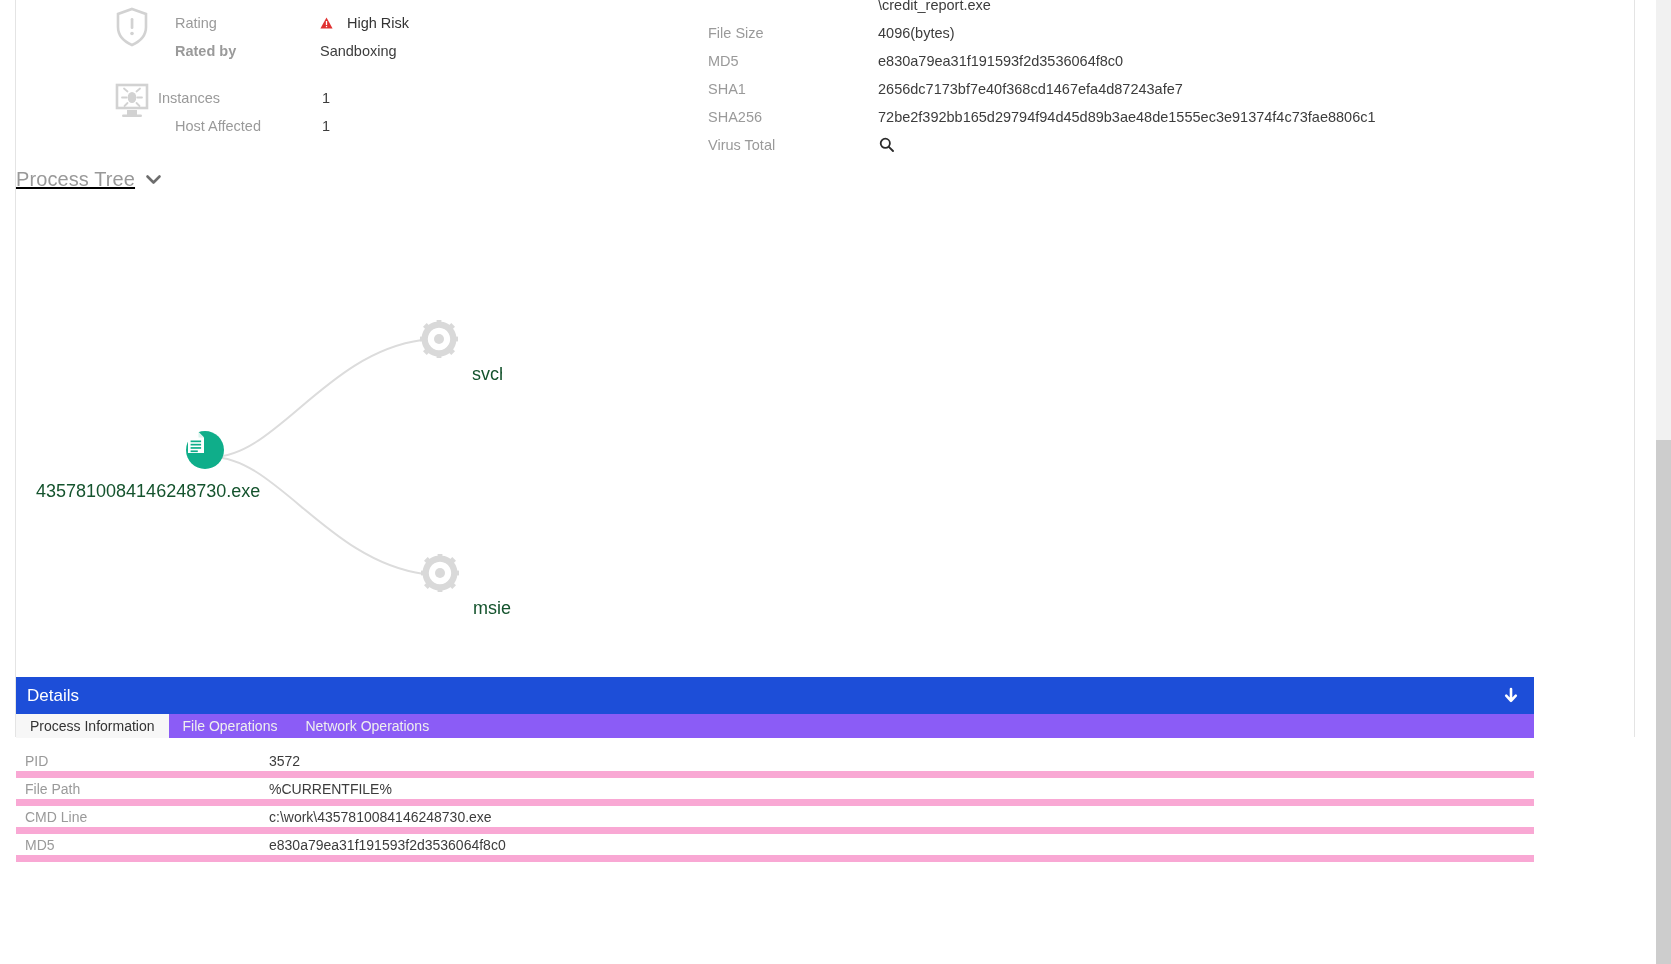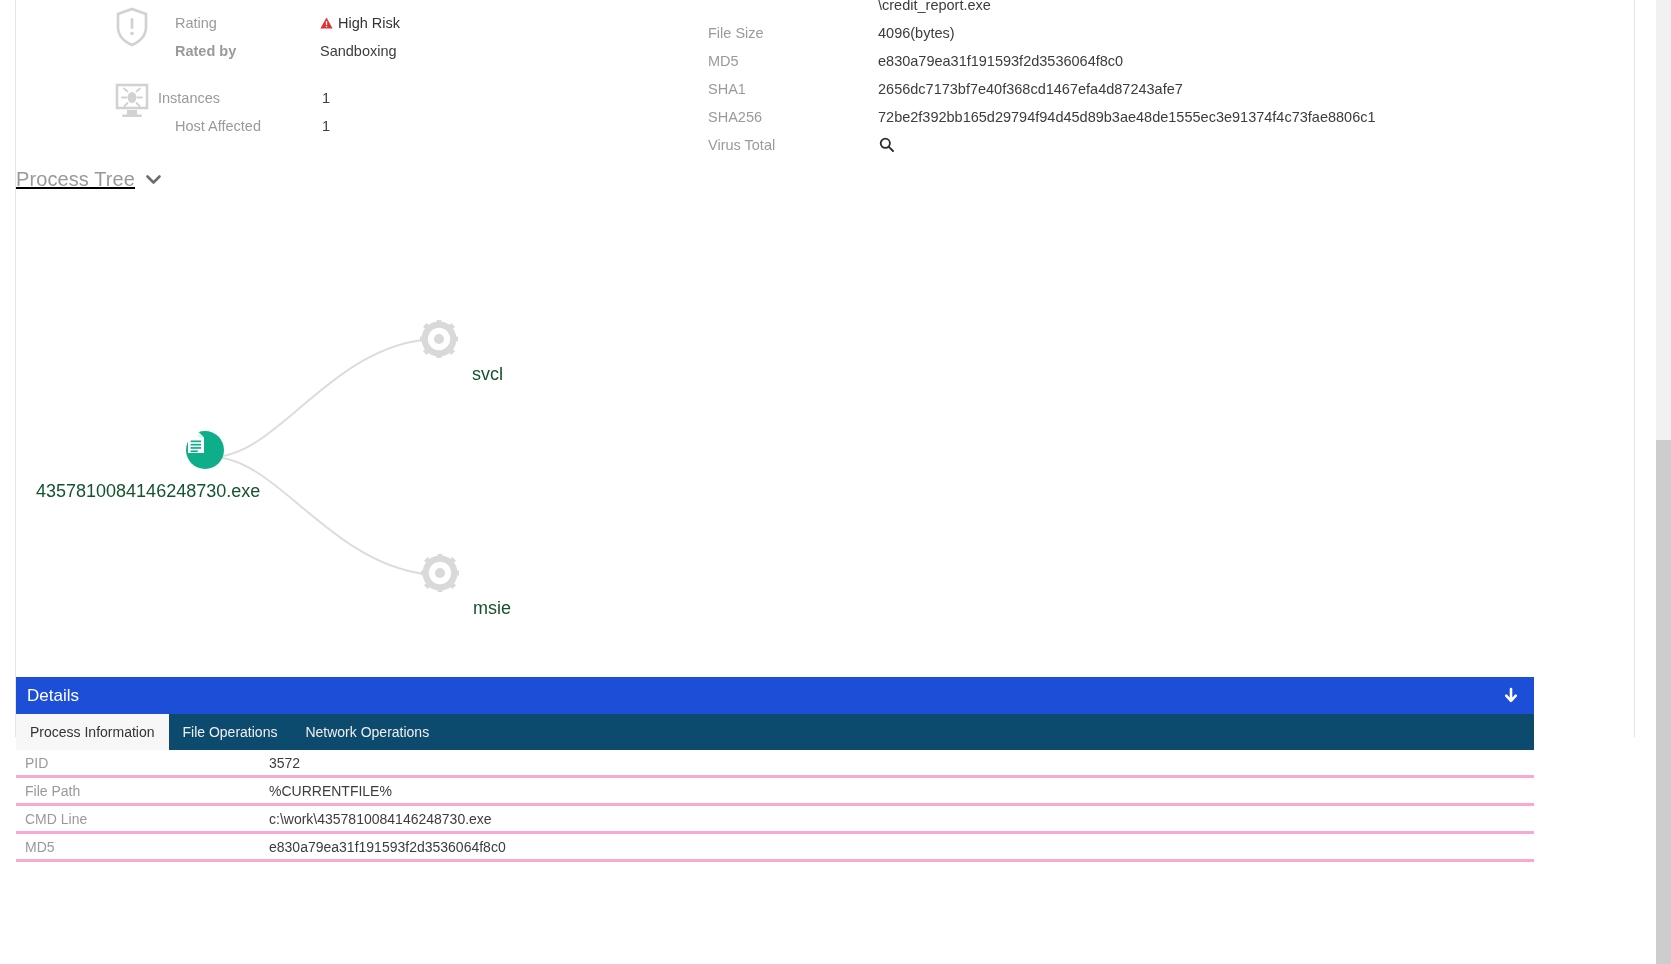--- a/index.html
+++ b/index.html
@@ -41,21 +41,21 @@
     font-size: 14.5px;
     color: #9a9a9a;
     white-space: nowrap;
   }
   .kv-value {
     position: absolute;
     font-size: 14.5px;
     color: #3c3c3c;
     white-space: nowrap;
   }
-  .kv-value.risk { color: #333; display: flex; align-items: center; gap: 5px; }
+  .kv-value.risk { color: #333; display: flex; align-items: center; gap: 14px; }
   .warn-tri { display: inline-block; width: 13px; height: 12px; flex: 0 0 auto; }
   .warn-tri svg { display: block; width: 13px; height: 12px; }
 
   .vt-search { position: absolute; color: #333; }
   .vt-search svg { display: block; width: 15px; height: 15px; }
 
   
   .pt-header {
     position: absolute; left: 16px; top: 168px;
     display: flex; align-items: center; gap: 9px; text-decoration: underline;
@@ -88,22 +88,22 @@
     padding: 0 14px 0 11px;
   }
   .details-title { font-size: 17px; color: #fff; }
   .details-collapse {
     margin-left: auto; width: 18px; height: 18px; color: #ffffff;
   }
   .details-collapse svg { display: block; width: 18px; height: 18px; }
 
   .tabs {
     position: absolute; left: 16px; top: 714px;
-    width: 1518px; height: 36px;
-    background: #0c4a6e;
+    width: 1518px; height: 24px;
+    background: #8b5cf6;
     display: flex; align-items: stretch;
   }
   .tab {
     display: flex; align-items: center;
     padding: 0 14px;
     font-size: 14px;
     color: #efefef;
     cursor: pointer;
     white-space: nowrap;
   }
@@ -113,21 +113,21 @@
   }
 
   
   .detail-rows {
     position: absolute; left: 16px; top: 750px;
     width: 1518px;
   }
   .detail-row {
     display: flex; align-items: center;
     height: 28px;
-    border-bottom: 3px solid #f9a8d4;
+    border-bottom: 7px solid #f9a8d4;
   }
   .detail-row .dlabel {
     width: 253px;
     padding-left: 9px;
     font-size: 14px;
     color: #9a9a9a;
     white-space: nowrap;
   }
   .detail-row .dvalue {
     font-size: 14px;

